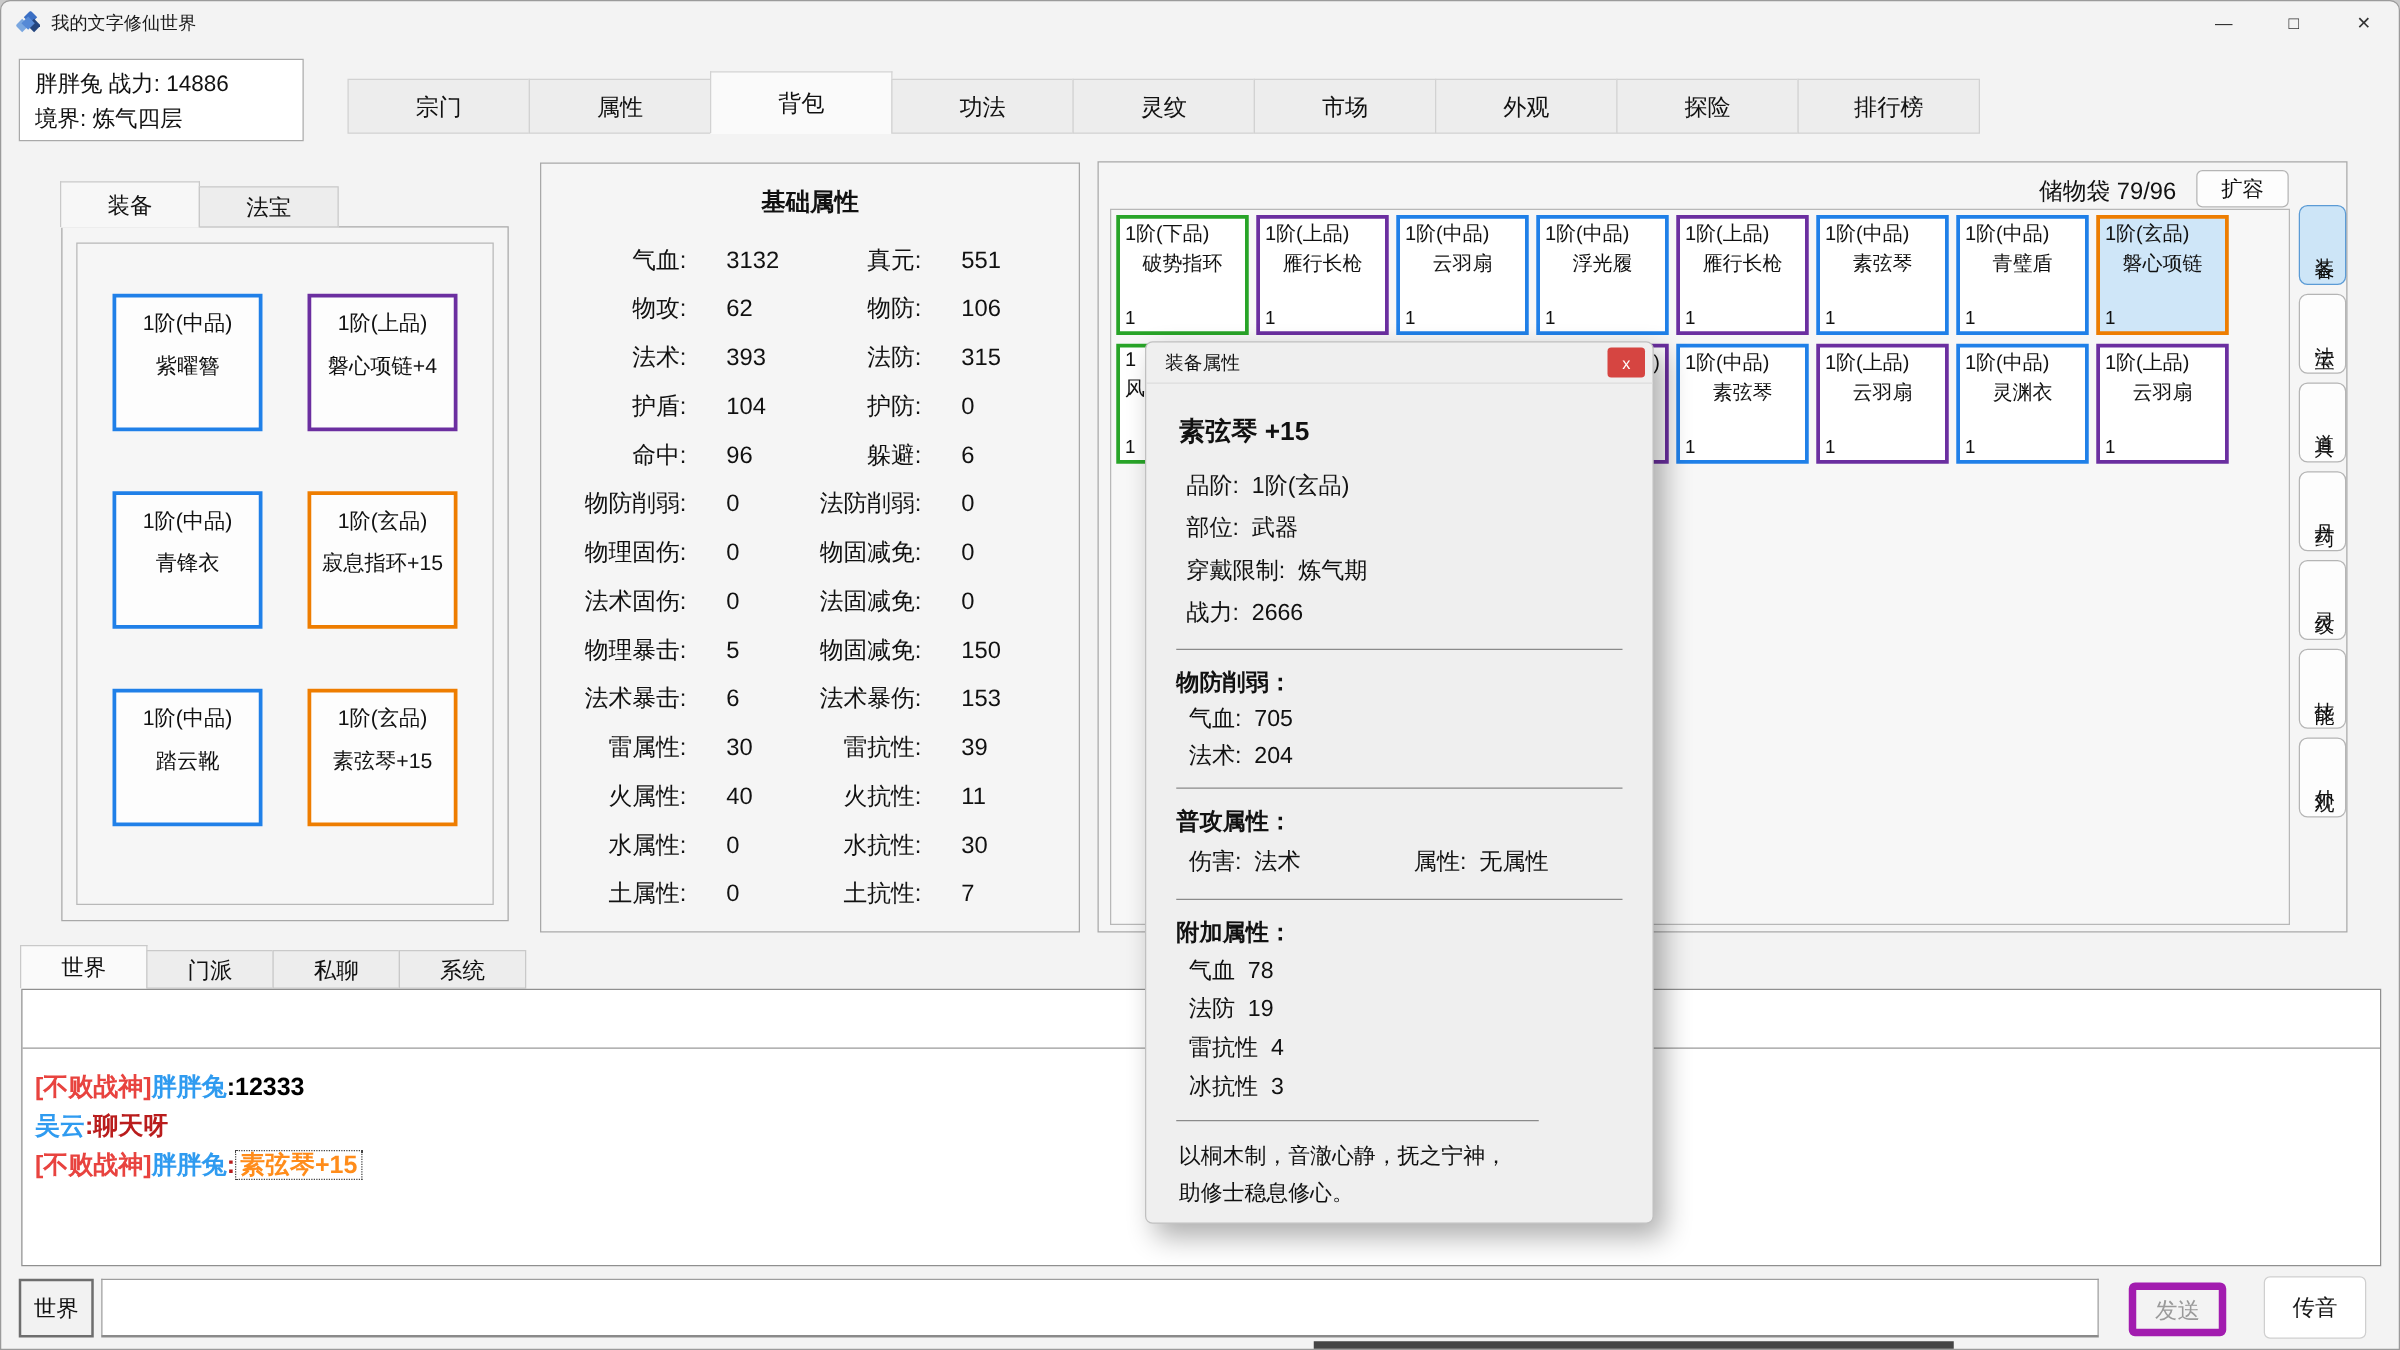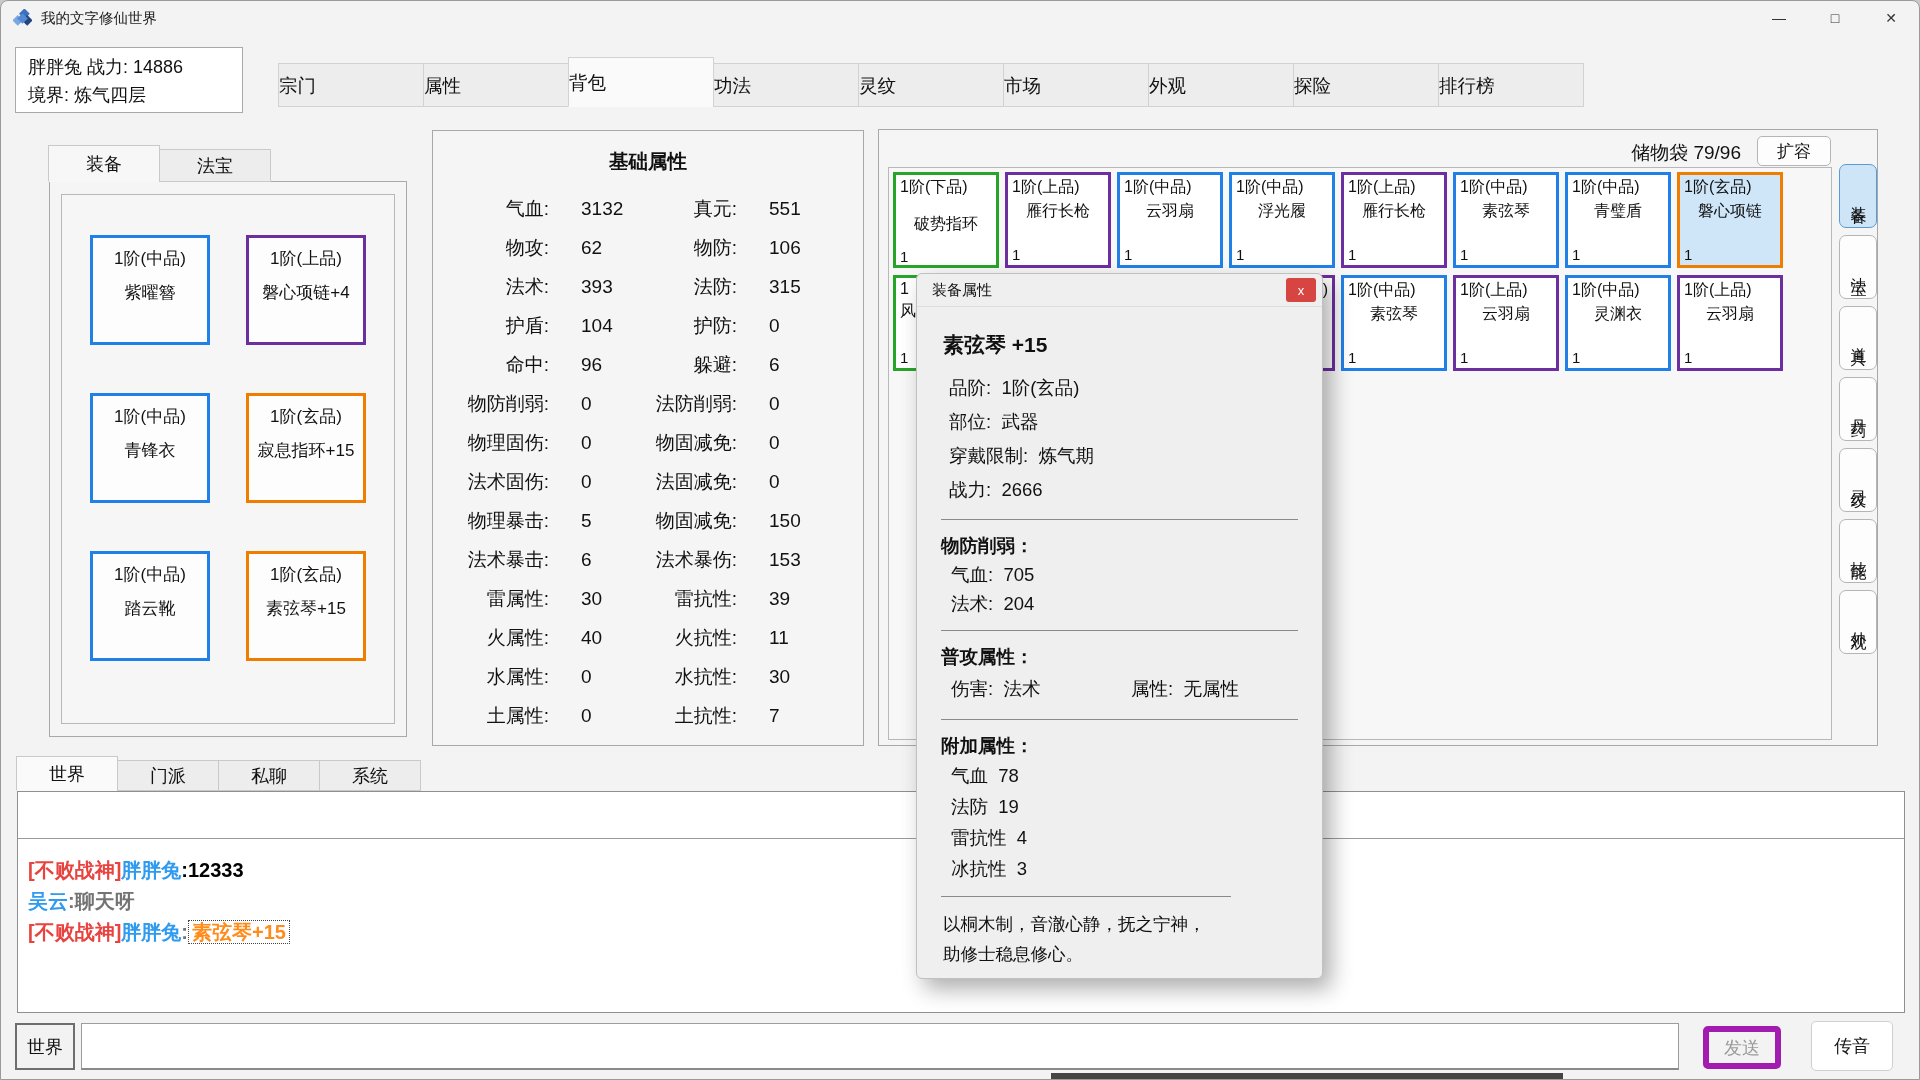--- a/index.html
+++ b/index.html
@@ -10,21 +10,21 @@
   
   .titlebar{position:absolute;left:0;top:0;width:100%;height:34px;display:flex;align-items:center;padding-left:12px;}
   .app-icon{width:19px;height:19px;margin-right:9px;}
   .title-text{font-size:14.5px;color:#1b1b1b;}
   .win-controls{margin-left:auto;display:flex;height:34px;}
   .win-btn{width:56px;height:34px;display:flex;align-items:center;justify-content:center;font-size:14px;color:#333;}
   
   .player-card{position:absolute;left:14px;top:46px;width:228px;height:66px;background:#fff;border:1px solid #a9a9a9;padding:5px 12px;font-size:18px;line-height:28px;}
   
   .main-tabs{position:absolute;left:278px;top:56px;height:50px;display:flex;align-items:flex-end;}
-  .main-tab{width:146px;height:44px;background:#ededed;border:1px solid #d2d2d2;margin-left:-1px;display:flex;align-items:center;font-size:18.5px;}
+  .main-tab{width:146px;height:44px;background:#ededed;border:1px solid #d2d2d2;margin-left:-1px;display:flex;align-items:center;justify-content:center;font-size:18.5px;}
   .main-tab.active{height:50px;background:#fafafa;border-bottom-color:#fafafa;}
   
   .eq-tabs{position:absolute;left:48px;top:144px;display:flex;align-items:flex-end;height:37px;z-index:2;}
   .eq-tab{width:112px;height:33px;background:#ededed;border:1px solid #c9c9c9;margin-left:-1px;display:flex;align-items:center;justify-content:center;font-size:18px;}
   .eq-tab.active{height:37px;background:#f7f7f7;border-bottom-color:#f7f7f7;}
   .eq-outer{position:absolute;left:48px;top:180px;width:358px;height:556px;border:1px solid #a8a8a8;background:#f5f5f5;}
   .eq-inner{position:absolute;left:60px;top:193px;width:334px;height:530px;border:1px solid #b8b8b8;background:#f6f6f6;
     display:grid;grid-template-columns:120px 120px;grid-auto-rows:110px;column-gap:36px;row-gap:48px;padding:40px 0 0 28px;}
   .eq-slot{width:120px;height:110px;border:3px solid;background:#fdfdfd;text-align:center;padding-top:9px;font-size:17px;}
   .eq-slot .eq-name{margin-top:11px;}
@@ -71,21 +71,21 @@
   
   .chat-tabs{position:absolute;left:16px;top:755px;display:flex;align-items:flex-end;height:35px;}
   .chat-tab{width:102px;height:31px;background:#ededed;border:1px solid #c9c9c9;margin-left:-1px;display:flex;align-items:center;justify-content:center;font-size:18px;}
   .chat-tab.active{height:35px;background:#fafafa;border-bottom-color:#fafafa;}
   .chat-box{position:absolute;left:16px;top:790px;width:1888px;height:222px;background:#fff;border:1px solid #8f8f8f;}
   .chat-strip{height:47px;border-bottom:1px solid #9a9a9a;}
   .chat-msgs{padding:16px 10px 0 10px;font-size:20px;font-weight:bold;line-height:31px;}
   .c-red{color:#e8433f;}
   .c-blue{color:#2f9bf0;}
   .c-navy{color:#000000;}
-  .c-black{color:#737373;}
+  .c-black{color:#b91c1c;}
   .c-itemlink{color:#ff8c1a;border:1.5px dotted #444;padding:0 3px;}
   
   .channel-btn{position:absolute;left:14px;top:1022px;width:60px;height:47px;background:#f2f2f2;border:2px solid #6e6e6e;display:flex;align-items:center;justify-content:center;font-size:18px;}
   .chat-input{position:absolute;left:80px;top:1022px;width:1598px;height:47px;background:#fff;border:1px solid #9d9d9d;border-bottom:2px solid #8a8a8a;font-size:19px;padding:0 10px;font-family:inherit;}
   .send-btn{position:absolute;left:1702px;top:1025px;width:78px;height:43px;background:#f3f3f3;border:6px solid #a21caf;border-radius:5px;display:flex;align-items:center;justify-content:center;font-size:18px;color:#9a9a9a;}
   .voice-btn{position:absolute;left:1810px;top:1020px;width:82px;height:50px;background:#fff;border:1px solid #cfcfcf;border-radius:5px;display:flex;align-items:center;justify-content:center;font-size:18px;color:#161616;}
   .taskbar-strip{position:absolute;left:1050px;top:1072px;width:512px;height:8px;background:#454545;}
 </style>
 </head>
 <body>
@@ -275,21 +275,21 @@
     </div>
   </div>
 
   <div class="inv-panel">
     <div class="inv-header">
       <span class="bag-label">储物袋 79/96</span>
       <div class="expand-btn">扩容</div>
     </div>
     <div class="inv-inner">
 
-        <div class="inv-item" style="border-color: rgb(40, 164, 40); gap: 13px;">
+        <div class="inv-item" style="border-color: rgb(40, 164, 40);">
           <div class="inv-tier">1阶(下品)</div>
           <div class="inv-name">破势指环</div>
           <div class="inv-count">1</div>
         </div>
 
         <div class="inv-item" style="border-color: rgb(107, 47, 160);">
           <div class="inv-tier">1阶(上品)</div>
           <div class="inv-name">雁行长枪</div>
           <div class="inv-count">1</div>
         </div>

